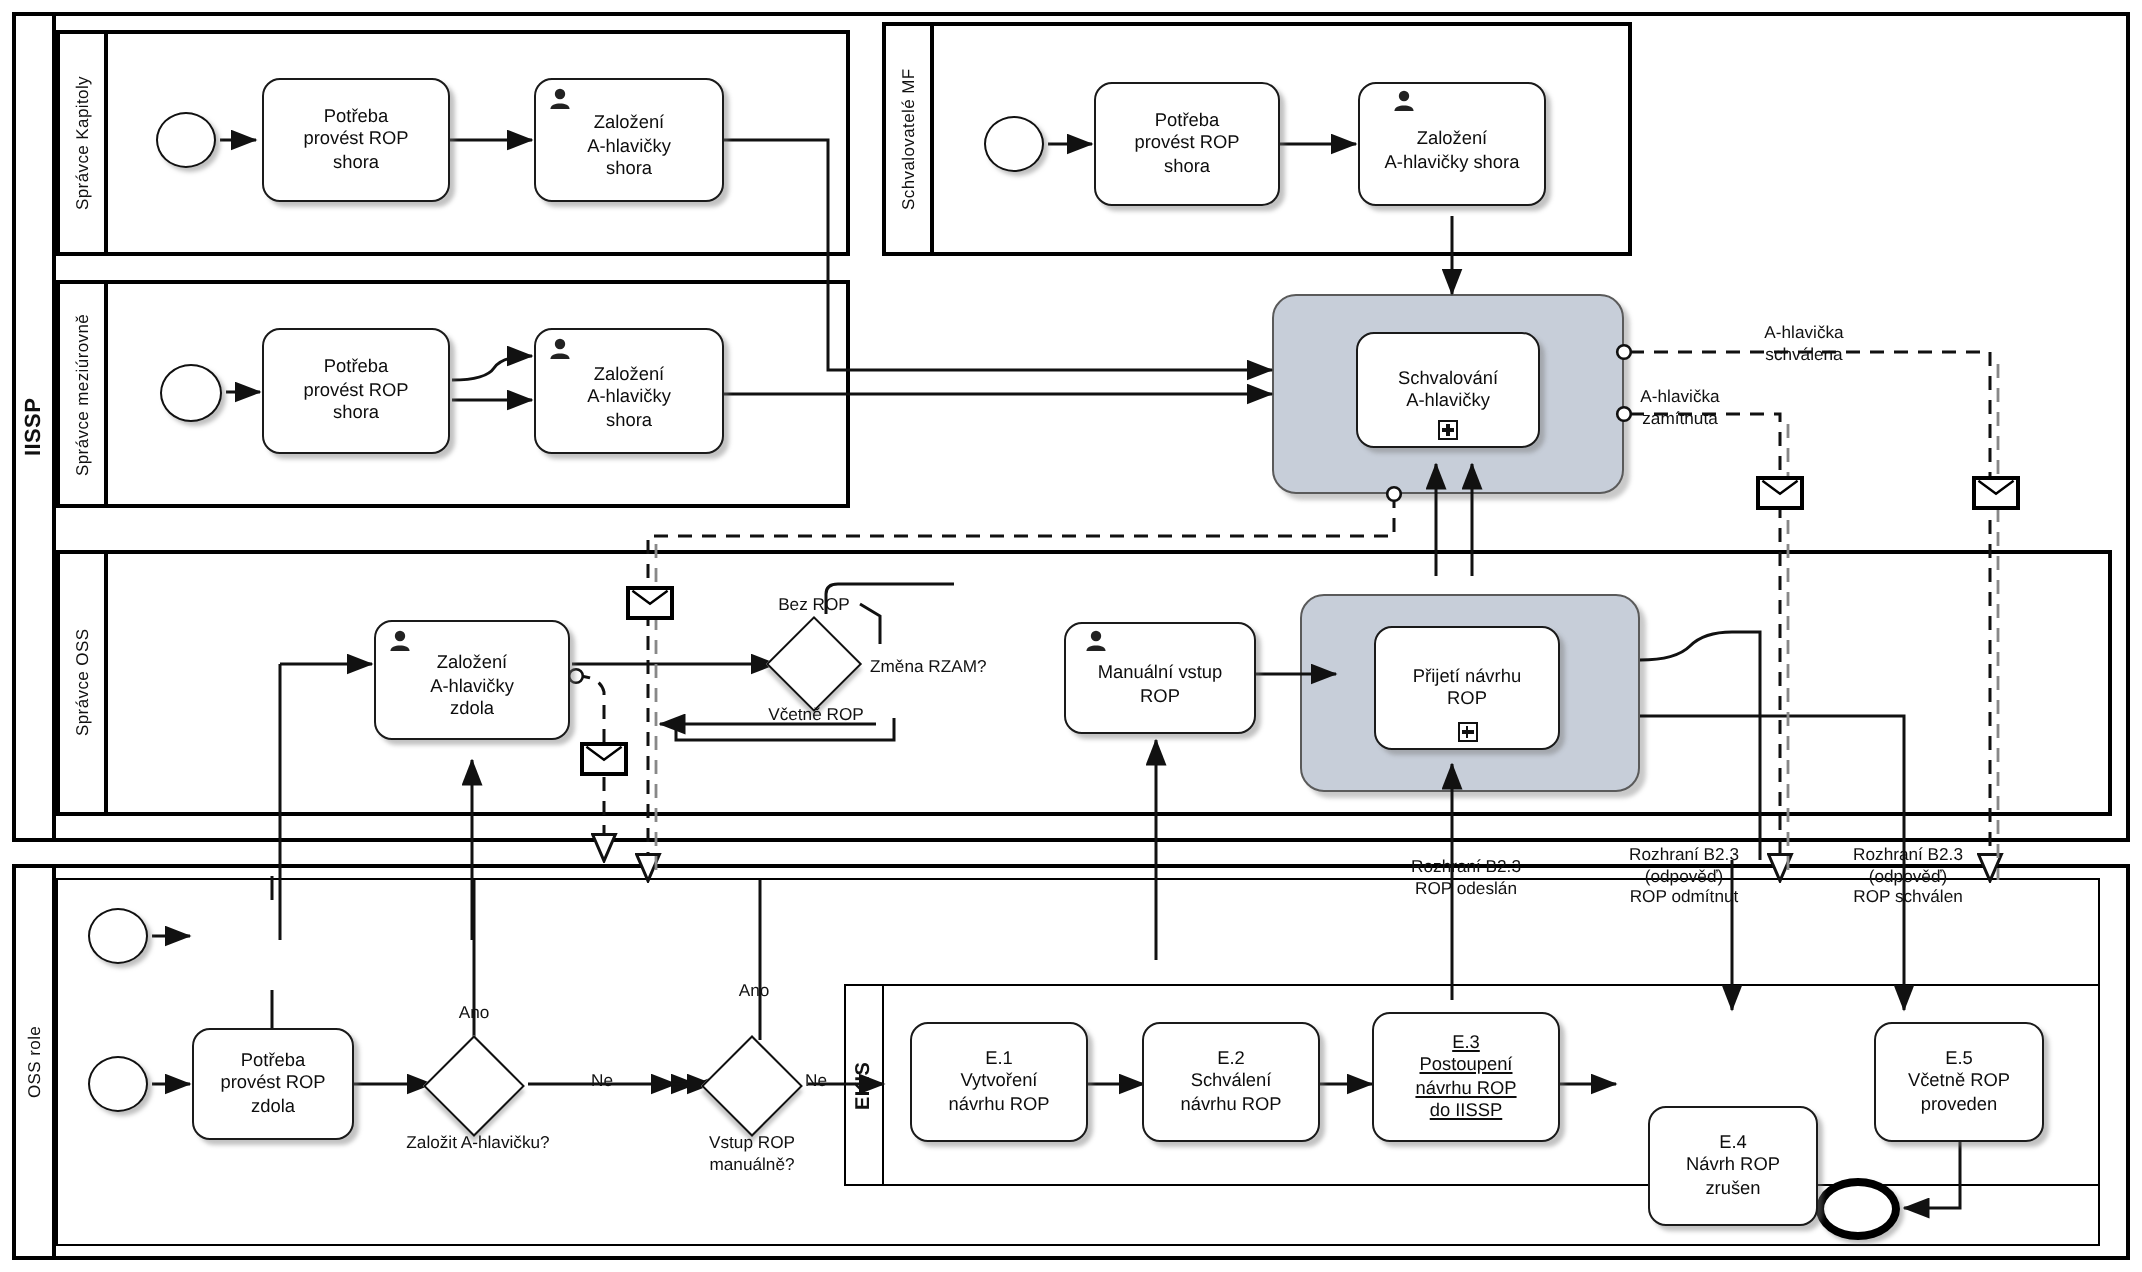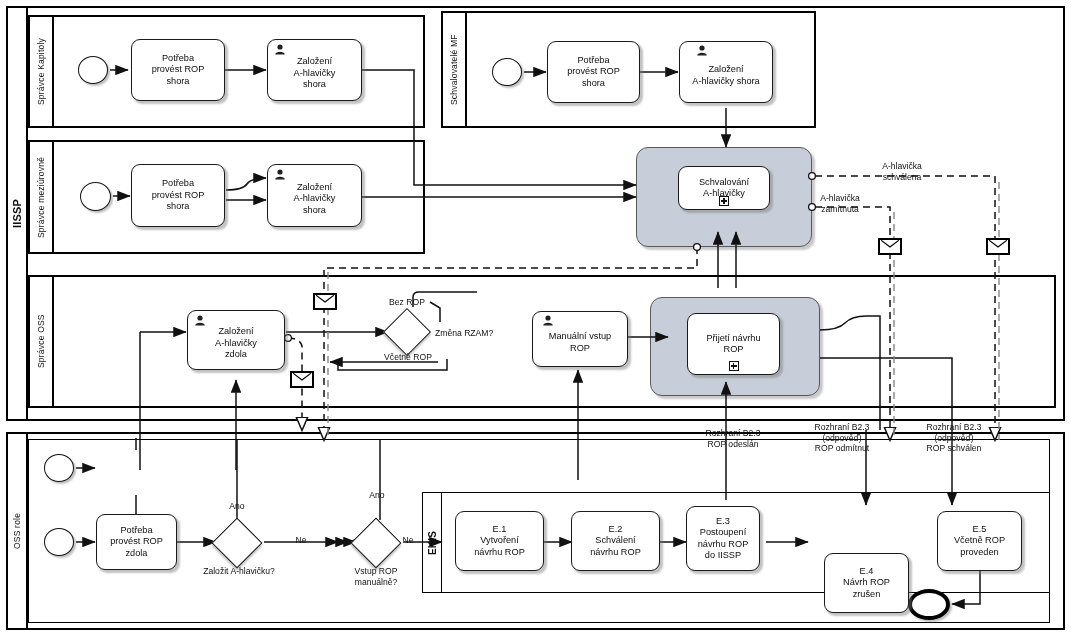--- a/index.html
+++ b/index.html
@@ -222,21 +222,21 @@
   <div class="task usertask" style="left:267px;top:164px;width:95px;height:63px;">
     <svg class="usericon" viewBox="0 0 12 11">
       <circle cx="6" cy="3" r="2.6" fill="#222"></circle>
       <path d="M1.2,10.5 C1.2,6.9 10.8,6.9 10.8,10.5 Z" fill="#222"></path>
     </svg>
     <span class="txt">Založení
 A-hlavičky
 shora</span>
   </div>
 
-  <div class="task" style="left:678px;top:166px;width:92px;height:44px;">
+  <div class="task" style="left:678px;top:166px;width:92px;height:58px;">
     <span class="txt">Schvalování
 A-hlavičky</span>
     <span class="plusmark"></span>
   </div>
 
   <div class="task usertask" style="left:187px;top:310px;width:98px;height:60px;">
     <svg class="usericon" viewBox="0 0 12 11">
       <circle cx="6" cy="3" r="2.6" fill="#222"></circle>
       <path d="M1.2,10.5 C1.2,6.9 10.8,6.9 10.8,10.5 Z" fill="#222"></path>
     </svg>
@@ -272,21 +272,21 @@
 Vytvoření
 návrhu ROP</span>
   </div>
 
   <div class="task" style="left:571px;top:511px;width:89px;height:60px;">
     <span class="txt">E.2
 Schválení
 návrhu ROP</span>
   </div>
 
-  <div class="task" style="left:686px;top:506px;width:74px;height:65px;">
+  <div class="task" style="left:686px;top:506px;width:94px;height:65px;text-decoration:underline;">
     <span class="txt">E.3
 Postoupení
 návrhu ROP
 do IISSP</span>
   </div>
 
   <div class="task" style="left:824px;top:511px;width:85px;height:60px;margin-top:42px;">
     <span class="txt">E.4
 Návrh ROP
 zrušen</span>

